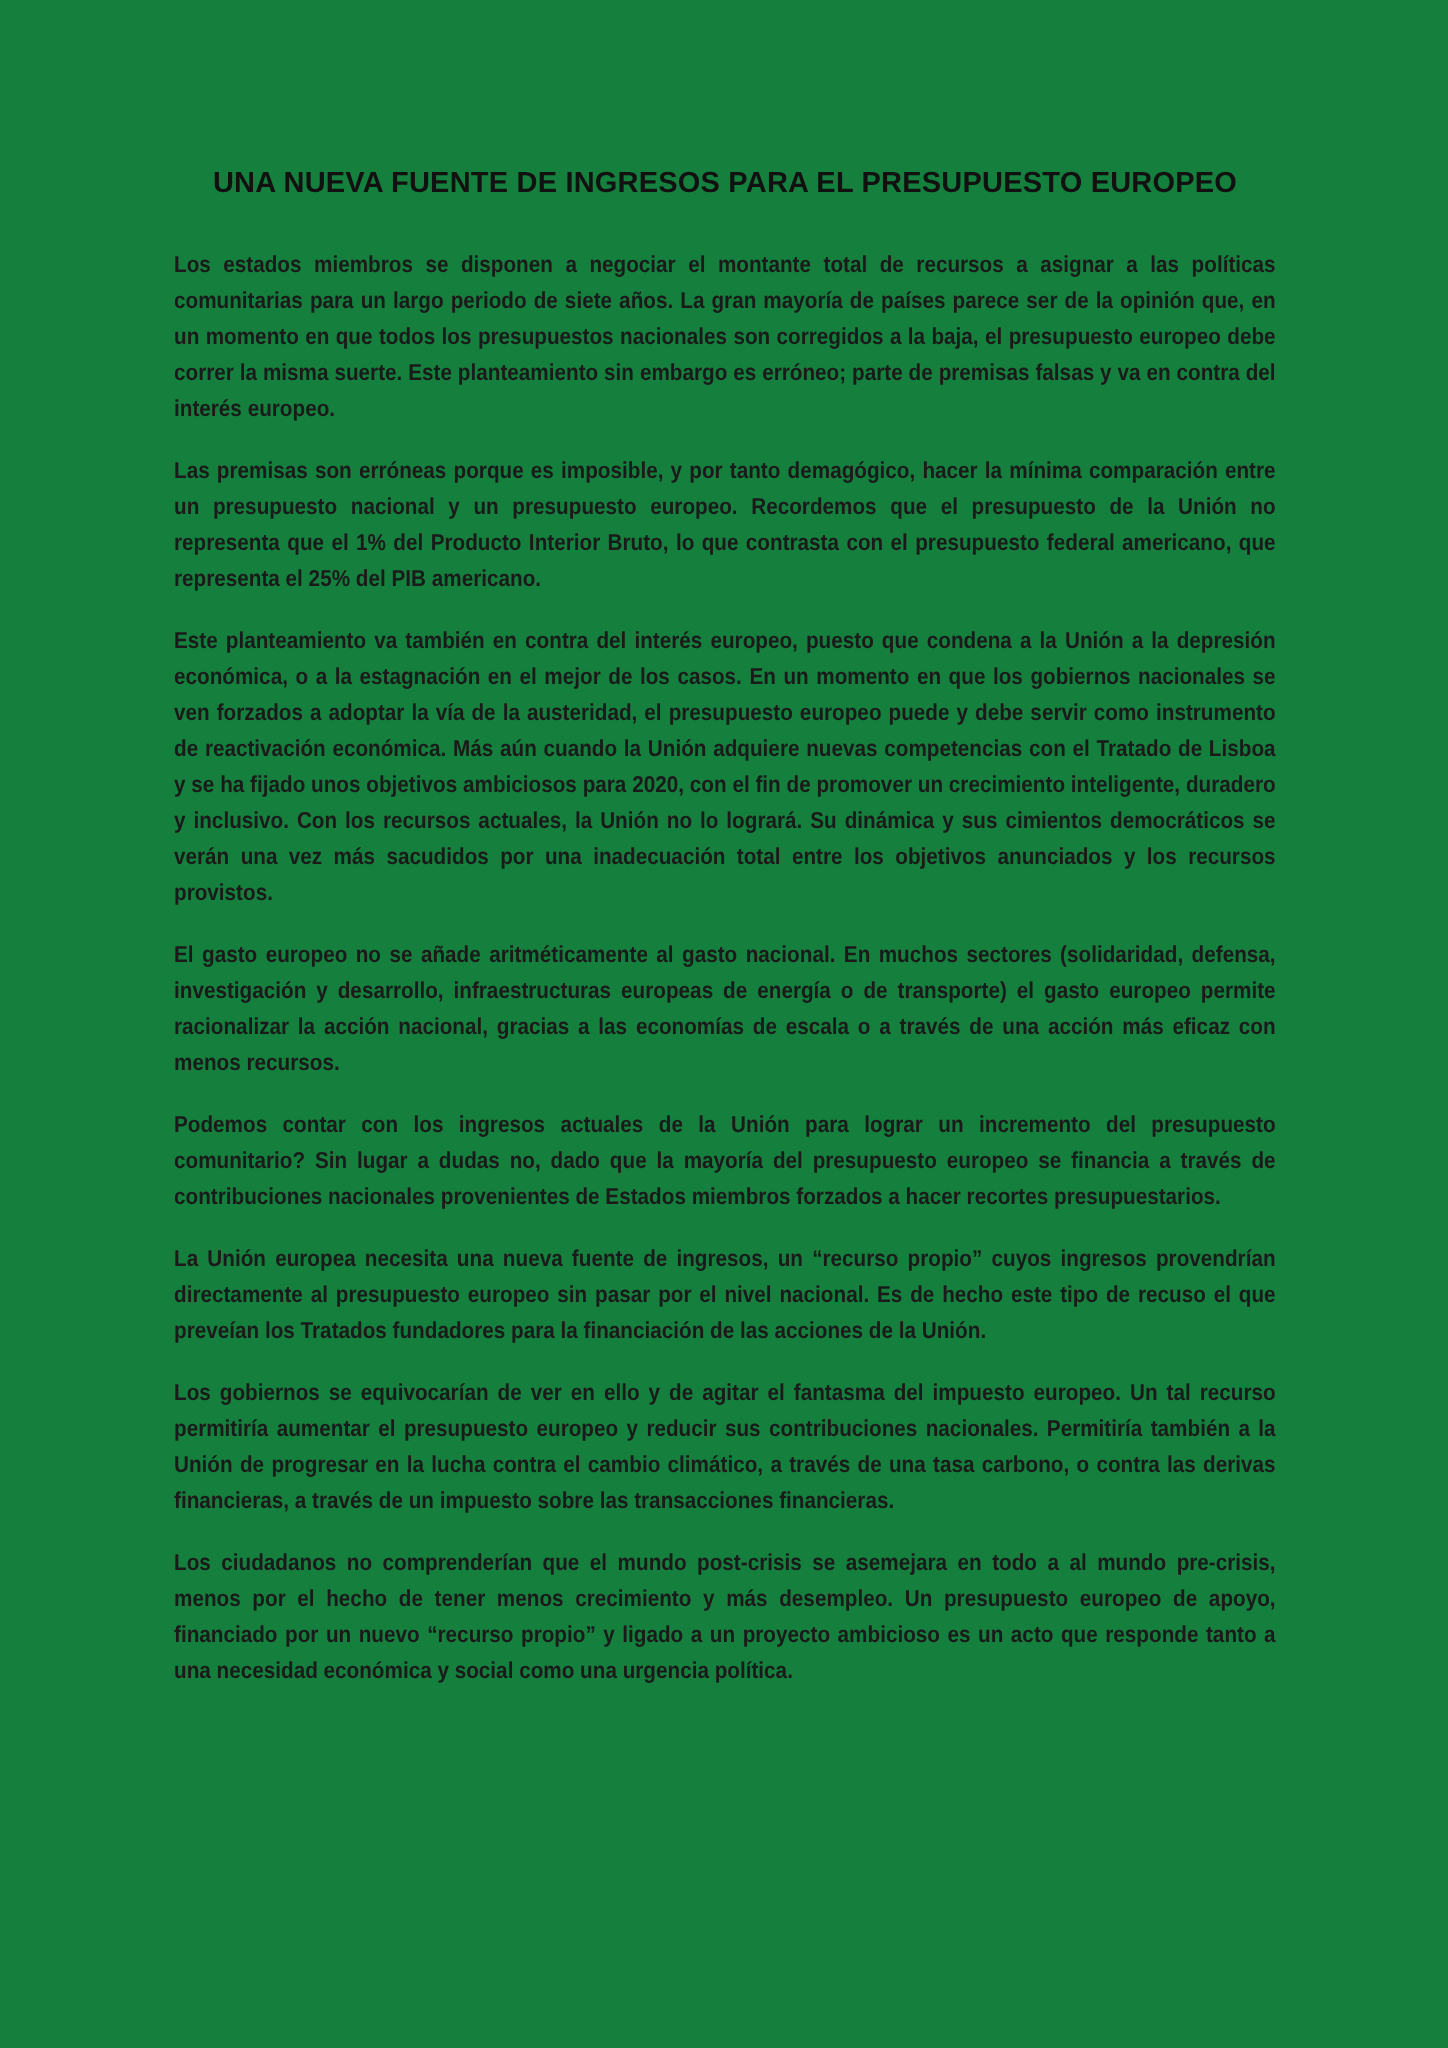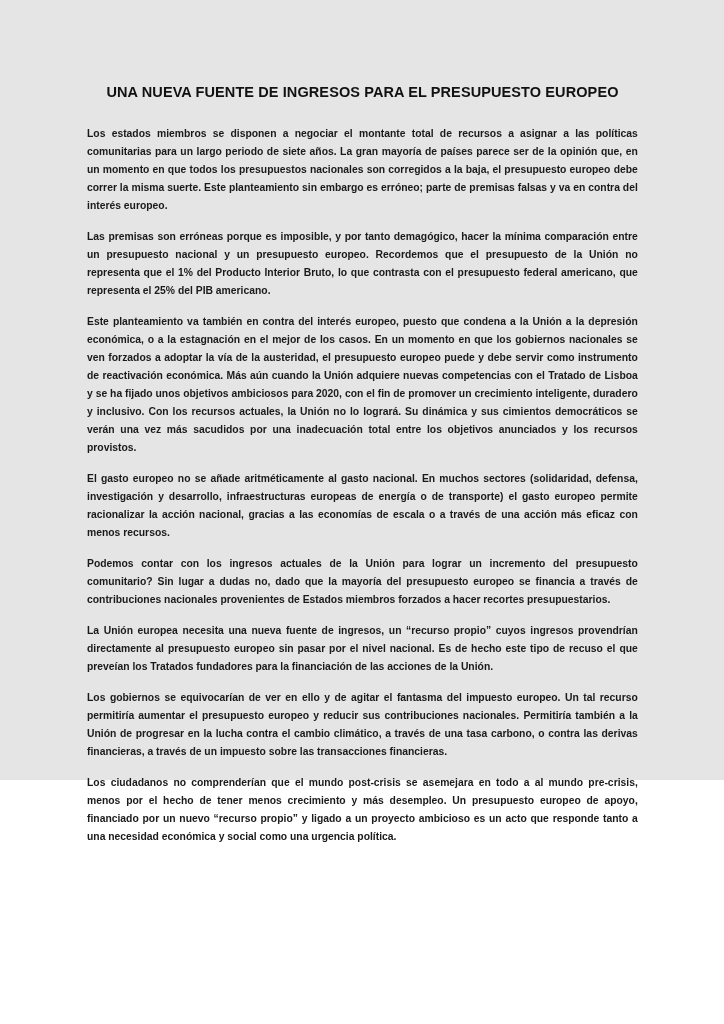--- a/index.html
+++ b/index.html
@@ -9,23 +9,23 @@
   }
   body {
     width: 724px;
     height: 1024px;
     font-family: "Liberation Sans", sans-serif;
     overflow: hidden;
   }
   .page {
     box-sizing: border-box;
     width: 724px;
-    height: 780px;
+    height: 1024px;
     padding: 84px 86px 40px 87px;
-    background: #e5e5e5;
+    background: #15803d;
   }
   .doc-title {
     width: 551px;
     margin: 0 0 24px 0;
     font-size: 14.5px;
     font-weight: 700;
     letter-spacing: 0.1px;
     text-align: center;
     color: #111111;
   }

